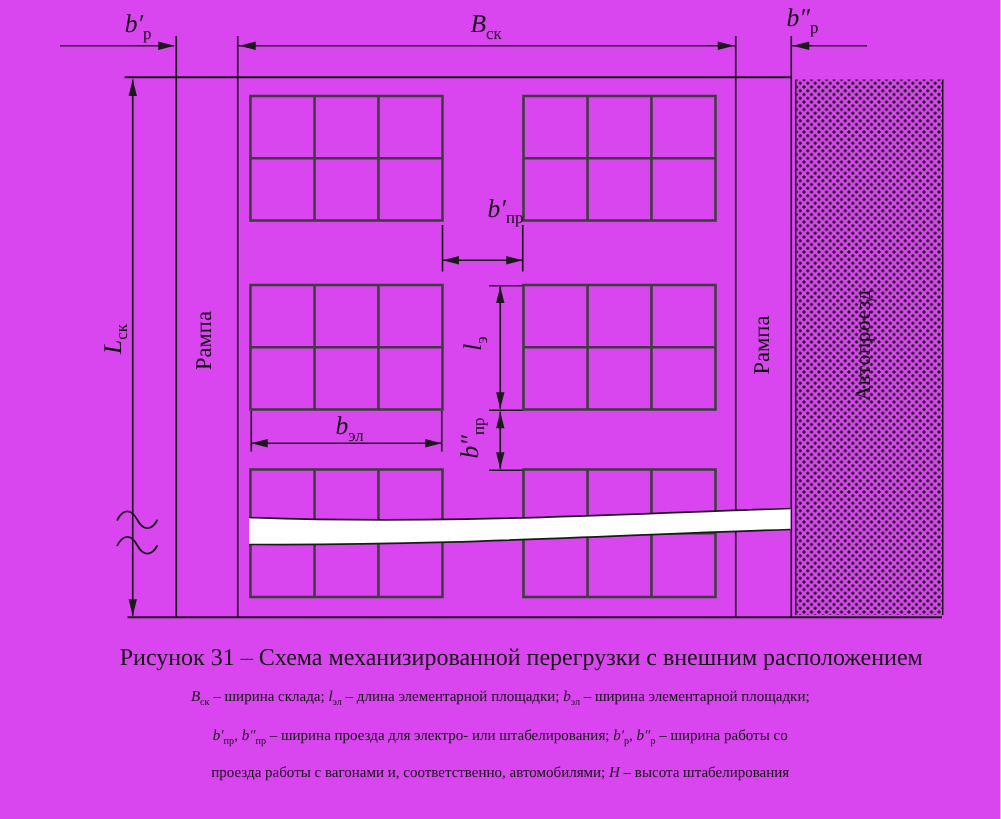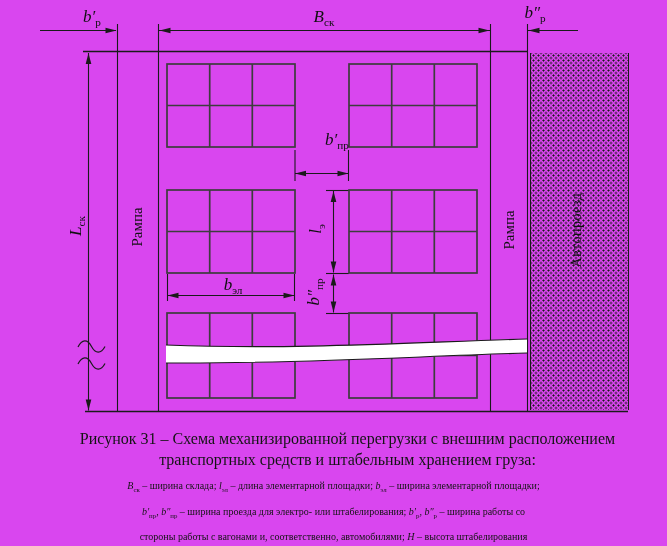--- a/index.html
+++ b/index.html
@@ -140,21 +140,20 @@
   <div class="lbl vlbl txt15" style="left:137px;top:227px;">Рампа</div>
   <div class="lbl vlbl txt15" style="left:509px;top:230px;">Рампа</div>
   <div class="lbl vlbl txt14" style="left:577px;top:230px;">Автопроезд</div>
   <div class="lbl" style="left:322px;top:139px;margin-left:15px;"><i>b′</i><sub>пр</sub></div>
   <div class="lbl vlbl" style="left:315px;top:229px;"><i>l</i><sub>э</sub></div>
   <div class="lbl vlbl" style="left:313px;top:292px;"><i>b″</i><sub>пр</sub></div>
   <div class="lbl" style="left:233px;top:284px;text-align:center;"><i>b</i><sub>эл</sub></div>
 
   <div id="caption">
     <div class="cap-title">Рисунок 31 – Схема механизированной перегрузки с внешним расположением</div>
-    <div class="cap-title">транспортных средств и штабельным хранением груза:</div>
     <div id="legend">
       <div class="cap-legend"><i>B</i><sub>ск</sub><span> – ширина склада; </span><i>l</i><sub>эл</sub><span> – длина элементарной площадки; </span><i>b</i><sub>эл</sub><span> – ширина элементарной площадки;</span></div>
       <div class="cap-legend"><i>b′</i><sub>пр</sub><span>, </span><i>b″</i><sub>пр</sub><span> – ширина проезда для электро- или штабелирования;  </span><i>b′</i><sub>р</sub><span>, </span><i>b″</i><sub>р</sub><span> – ширина работы со</span></div>
-      <div class="cap-legend"><span>стороны работы с вагонами и, соответственно, автомобилями; </span><i>H</i><span> – высота штабелирования</span></div>
+      <div class="cap-legend"><span>проезда работы с вагонами и, соответственно, автомобилями; </span><i>H</i><span> – высота штабелирования</span></div>
     </div>
   </div>
 
 </div>
 
 </body></html>

